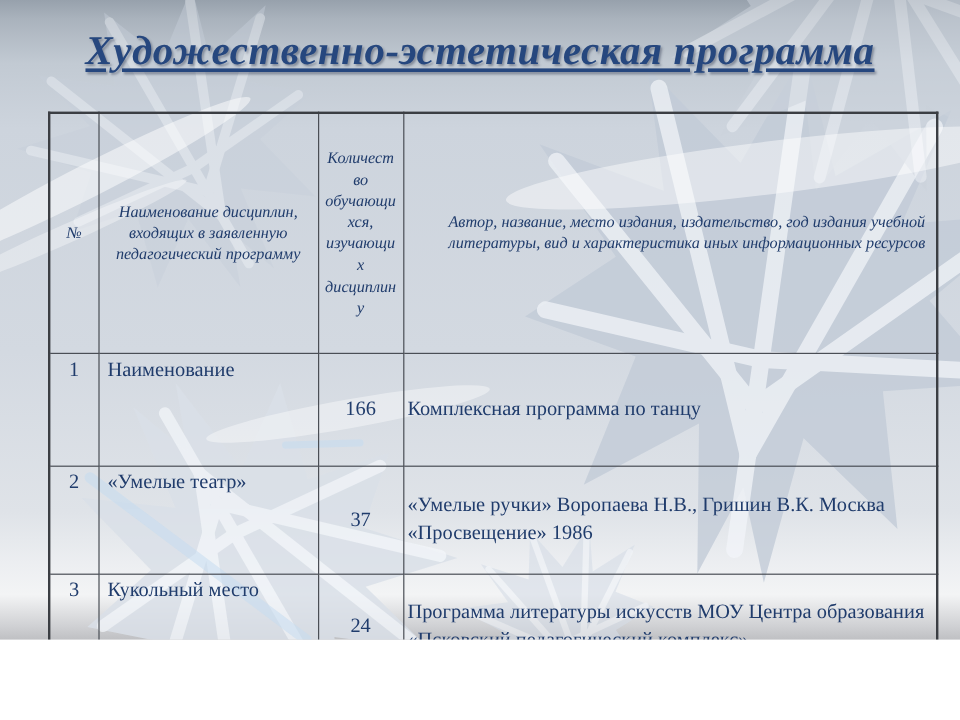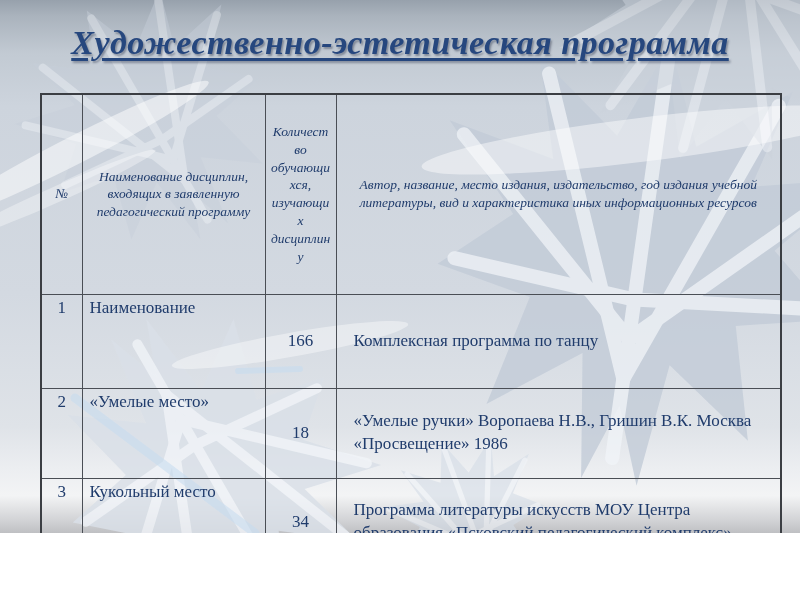--- a/index.html
+++ b/index.html
@@ -52,27 +52,27 @@
   tr.row-3 { height: 88px; }
 
   th {
     font-weight: normal; font-style: italic;
     font-size: 13.5px; line-height: 1.32;
     text-align: center; vertical-align: middle;
     padding: 4px 6px;
     margin-top: 40px;
   }
   th.h-students { padding: 4px 5px; overflow-wrap: break-word; word-wrap: break-word; }
-  th.h-resources { padding: 4px 9px; }
+  th.h-resources { padding: 4px 9px; text-align: right; }
 
   td { font-size: 17px; line-height: 1.25; }
   td.cell-num  { text-align: center; vertical-align: top; padding: 2px 1px; }
   td.cell-name { text-align: left; vertical-align: top; padding: 2px 6px 2px 7px; }
   td.cell-count { text-align: center; vertical-align: middle; padding: 14px; }
-  td.cell-desc { text-align: left; vertical-align: middle; padding: 4px 17px; line-height: 1.35; }
+  td.cell-desc { text-align: left; vertical-align: middle; padding: 4px 3px; line-height: 1.35; }
 </style>
 </head>
 <body>
 
 <div class="slide">
 
   <svg class="bg-art" viewBox="0 0 800 600" xmlns="http://www.w3.org/2000/svg" aria-hidden="true">
     <defs>
       <g id="leaf">
         <path d="M0,-110 L20,-60 L64,-94 L50,-44 L104,-56 L66,-14 L100,16 L52,26 L66,82 L22,50 L14,112 L0,74 L-14,112 L-22,50 L-66,82 L-52,26 L-100,16 L-66,-14 L-104,-56 L-50,-44 L-64,-94 L-20,-60 Z"></path>
@@ -129,26 +129,26 @@
     </thead>
     <tbody>
       <tr class="row-1">
         <td class="cell-num">1</td>
         <td class="cell-name">Наименование</td>
         <td class="cell-count">166</td>
         <td class="cell-desc">Комплексная программа по танцу</td>
       </tr>
       <tr class="row-2">
         <td class="cell-num">2</td>
-        <td class="cell-name">«Умелые место»</td>
-        <td class="cell-count">18</td>
+        <td class="cell-name">«Умелые театр»</td>
+        <td class="cell-count">37</td>
         <td class="cell-desc">«Умелые ручки» Воропаева Н.В., Гришин В.К. Москва «Просвещение» 1986</td>
       </tr>
       <tr class="row-3">
         <td class="cell-num">3</td>
         <td class="cell-name">Кукольный место</td>
-        <td class="cell-count">34</td>
+        <td class="cell-count">24</td>
         <td class="cell-desc">Программа литературы искусств МОУ Центра образования «Псковский педагогический комплекс»</td>
       </tr>
     </tbody>
   </table>
 
 </div>
 
 </body></html>

